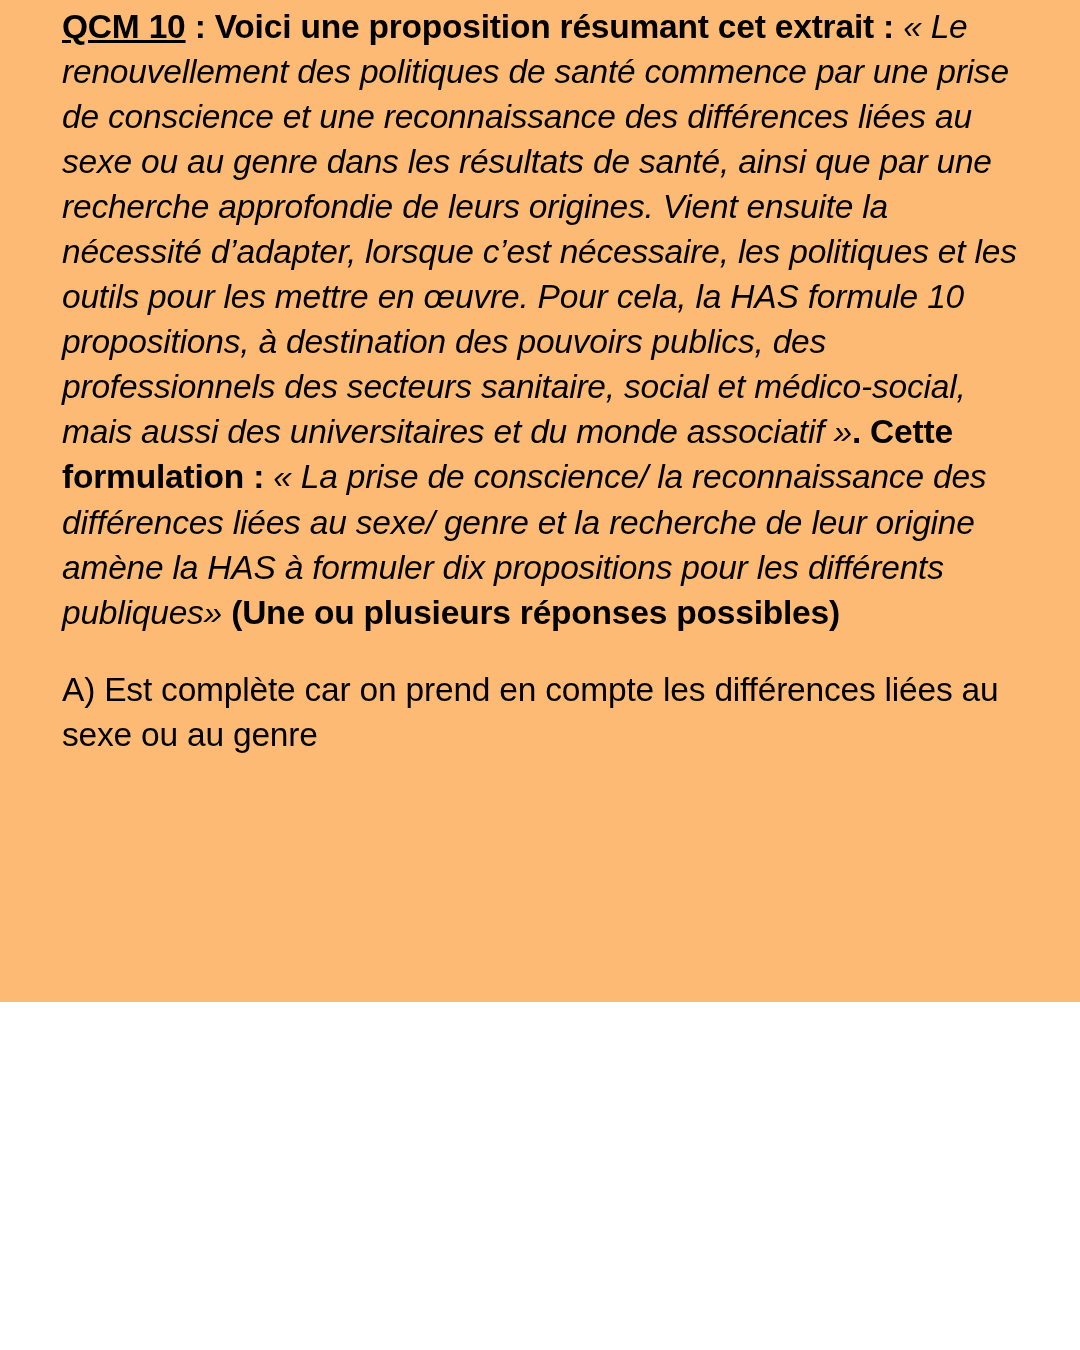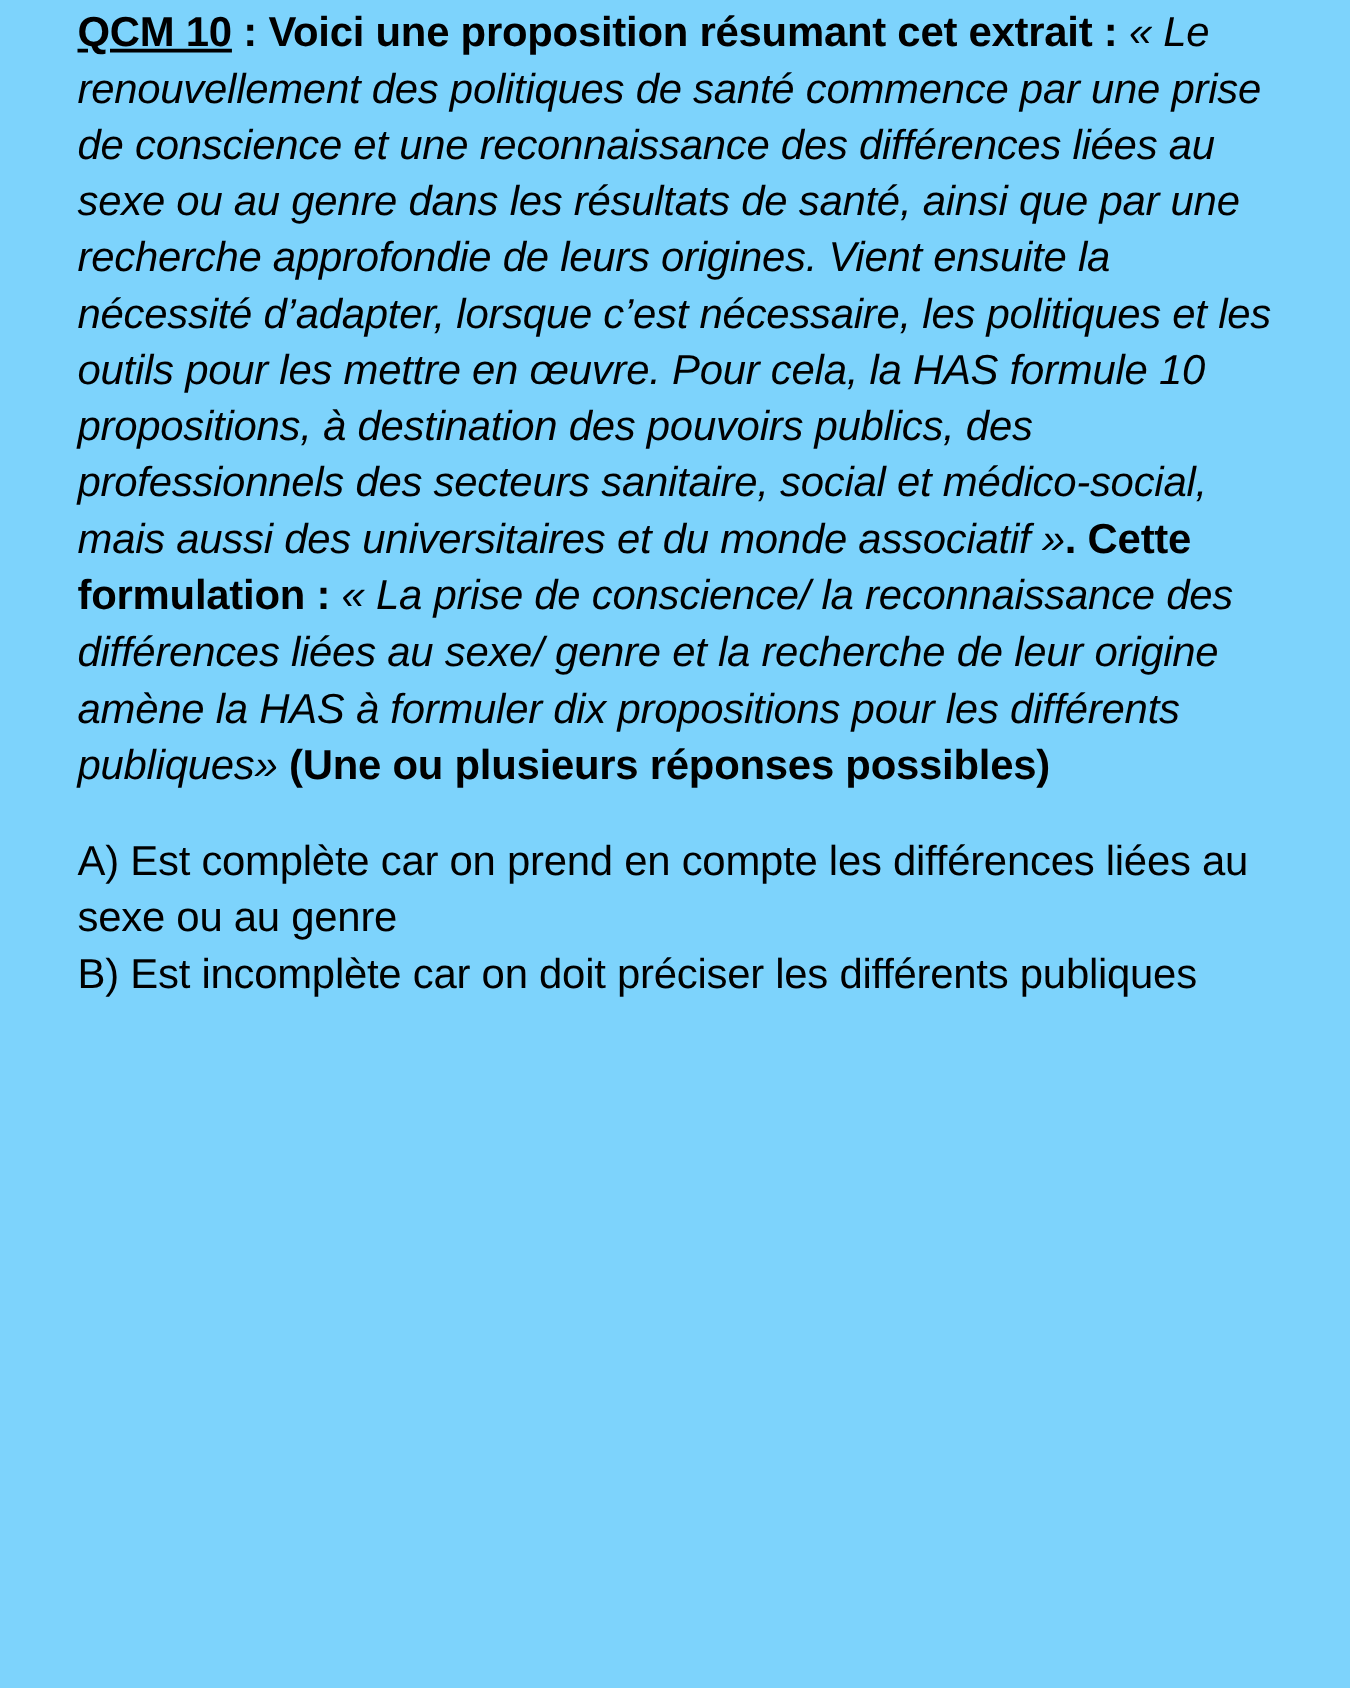--- a/index.html
+++ b/index.html
@@ -10,23 +10,23 @@
   body {
     width: 1080px;
     height: 1350px;
     font-family: "Liberation Sans", sans-serif;
     color: #000000;
     overflow: hidden;
   }
   .page {
     box-sizing: border-box;
     width: 1080px;
-    height: 1350px;
+    height: 1002px;
     padding: 4px 62px 0 62px;
-    background: #7dd3fc;
+    background: #fdba74;
   }
   .question-block {
     font-size: 33.5px;
     line-height: 1.345;
     letter-spacing: -0.2px;
     text-align: left;
     margin: 0;
   }
   .q-label {
     font-weight: bold;
@@ -50,16 +50,15 @@
 </style>
 </head>
 <body>
 
 <div class="page">
 
   <p class="question-block"><span class="q-label">QCM 10</span><span class="q-bold"> : </span><span class="q-bold">Voici une proposition résumant cet extrait : </span><span class="q-italic">« Le renouvellement des politiques de santé commence par une prise de conscience et une reconnaissance des différences liées au sexe ou au genre dans les résultats de santé, ainsi que par une recherche approfondie de leurs origines. Vient ensuite la nécessité d’adapter, lorsque c’est nécessaire, les politiques et les outils pour les mettre en œuvre. Pour cela, la HAS formule 10 propositions, à destination des pouvoirs publics, des professionnels des secteurs sanitaire, social et médico-social, mais aussi des universitaires et du monde associatif »</span><span class="q-bold">. Cette formulation : </span><span class="q-italic">« La prise de conscience/ la reconnaissance des différences liées au sexe/ genre et la recherche de leur origine amène la HAS à formuler dix propositions pour les différents publiques»</span><span class="q-bold"> (Une ou plusieurs réponses possibles)</span></p>
 
   <div class="answers">
     <p class="answer">A) Est complète car on prend en compte les différences liées au sexe ou au genre</p>
-    <p class="answer">B) Est incomplète car on doit préciser les différents publiques</p>
   </div>
 
 </div>
 
 </body></html>

